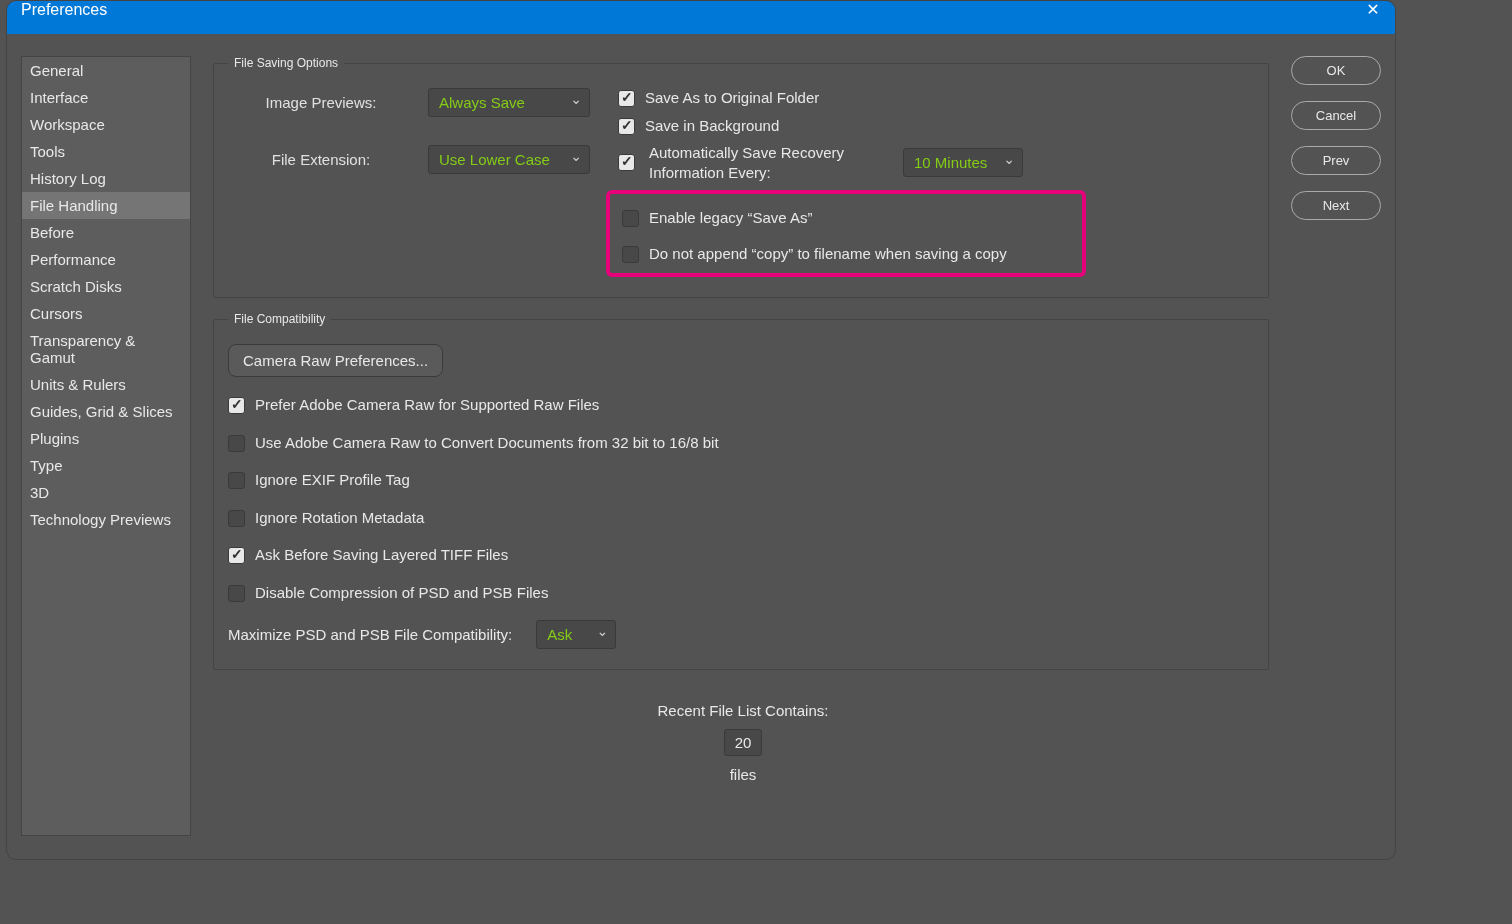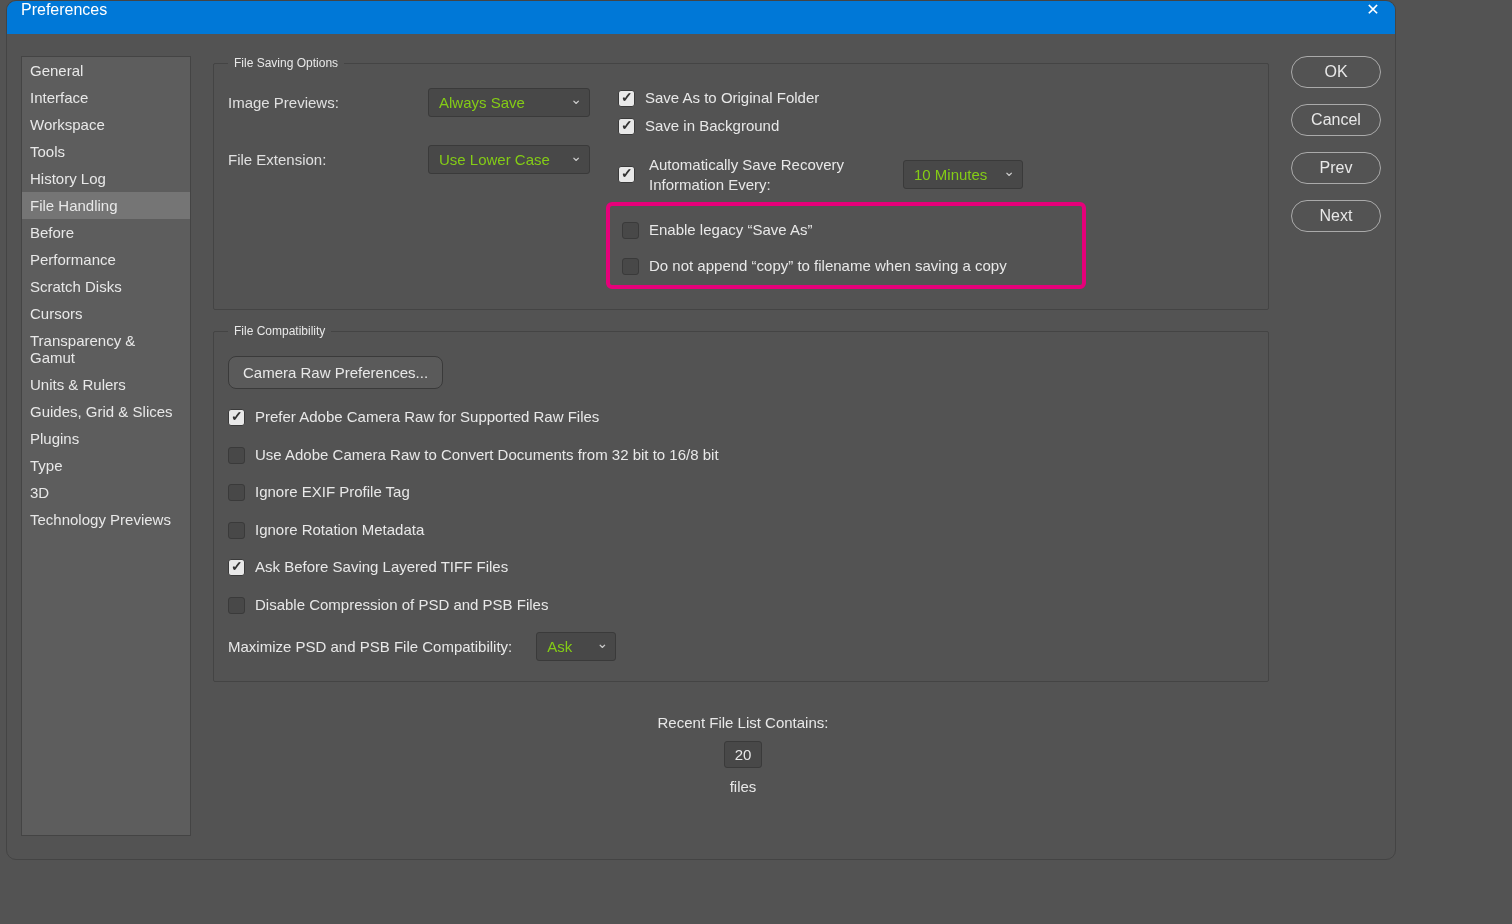--- a/index.html
+++ b/index.html
@@ -73,21 +73,21 @@
   }
   legend {
     padding: 0 6px;
     font-size: 12px;
     color: #e8e8e8;
   }
   .row { display: flex; align-items: center; gap: 10px; margin-bottom: 14px; }
   .row:last-child { margin-bottom: 0; }
   .label-right {
     width: 190px;
-    text-align: left;
+    text-align: center;
     color: #e0e0e0;
     padding-right: 4px;
     flex-shrink: 0;
   }
   select, .select {
     background: #484848;
     border: 1px solid #3a3a3a;
     color: #84cc16;
     padding: 5px 28px 5px 10px;
     font-size: 15px;
@@ -169,21 +169,21 @@
     gap: 16px;
     flex-shrink: 0;
   }
   .pill-btn {
     border: 1px solid #aaa;
     border-radius: 20px;
     padding: 6px 0;
     text-align: center;
     cursor: pointer;
     color: #e8e8e8;
-    font-size: 16px;
+    font-size: 13px;
   }
   .recent-row {
     display: flex;
     align-items: center;
     gap: 10px;
     margin-top: 18px;
     padding-left: 4px;
     flex-direction: column;
   }
   .num-input {
@@ -245,21 +245,21 @@
               <div class="select-wrap">
                 <div class="select" style="width:162px">Use Lower Case</div>
               </div>
             </div>
           </div>
           <div class="right-col">
             <div class="checkbox-row" style="margin-bottom:0">
               <div class="chk checked"></div>
               <div class="chk-label">Save As to Original Folder</div>
             </div>
-            <div class="checkbox-row" style="margin-bottom:12px">
+            <div class="checkbox-row" style="margin-bottom:0">
               <div class="chk checked"></div>
               <div class="chk-label">Save in Background</div>
             </div>
             <div class="auto-save-row">
               <div class="chk checked" style="margin-top:0"></div>
               <div class="chk-label">Automatically Save Recovery Information Every:</div>
               <div class="select-wrap">
                 <div class="select" style="width:120px">10 Minutes</div>
               </div>
             </div>

